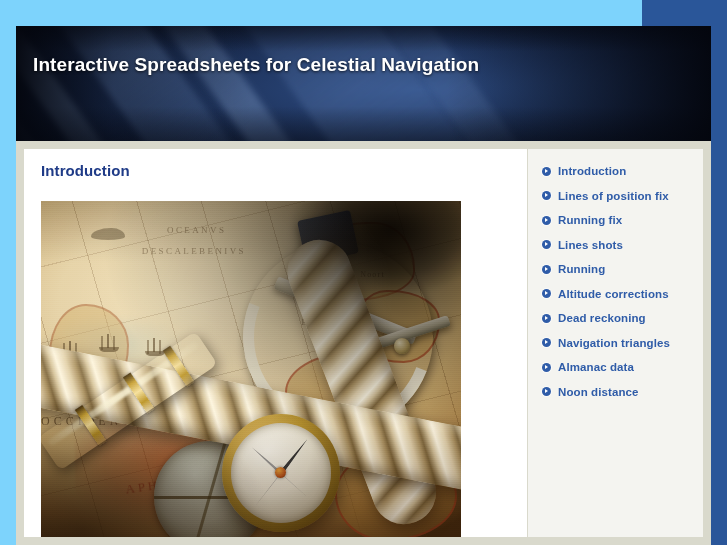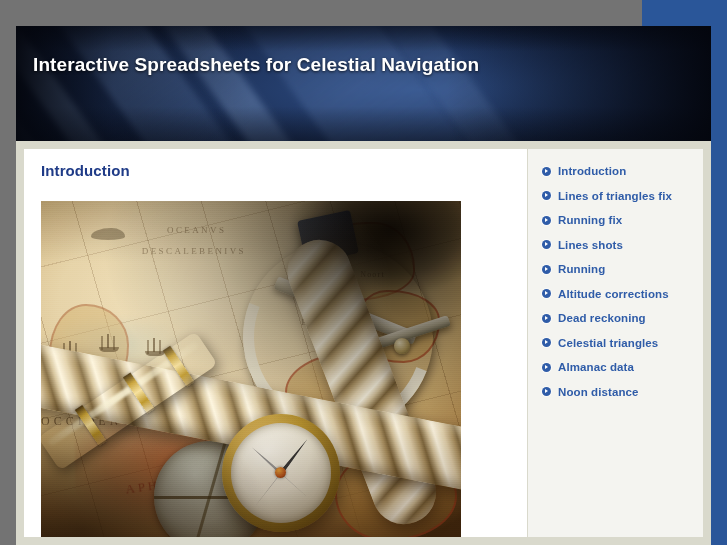--- a/index.html
+++ b/index.html
@@ -15,21 +15,21 @@
     font-family: "Liberation Sans", sans-serif;
     -webkit-font-smoothing: antialiased;
   }
 
   
   #page {
     position: absolute;
     left: 0; top: 0;
     width: 642px;
     height: 545px;
-    background: #737373;
+    background: #7dd3fc;
   }
 
   
   #banner {
     position: absolute;
     left: 16px;
     top: 26px;
     width: 695px;
     height: 115px;
     overflow: hidden;
@@ -567,21 +567,21 @@
     </div>
 
     <div id="sidebar">
       <ul id="nav-list">
           <li>
             <span class="bullet"></span>
             <span class="nav-label">Introduction</span>
           </li>
           <li>
             <span class="bullet"></span>
-            <span class="nav-label">Lines of triangles fix</span>
+            <span class="nav-label">Lines of position fix</span>
           </li>
           <li>
             <span class="bullet"></span>
             <span class="nav-label">Running fix</span>
           </li>
           <li>
             <span class="bullet"></span>
             <span class="nav-label">Lines shots</span>
           </li>
           <li>
@@ -591,21 +591,21 @@
           <li>
             <span class="bullet"></span>
             <span class="nav-label">Altitude corrections</span>
           </li>
           <li>
             <span class="bullet"></span>
             <span class="nav-label">Dead reckoning</span>
           </li>
           <li>
             <span class="bullet"></span>
-            <span class="nav-label">Celestial triangles</span>
+            <span class="nav-label">Navigation triangles</span>
           </li>
           <li>
             <span class="bullet"></span>
             <span class="nav-label">Almanac data</span>
           </li>
           <li>
             <span class="bullet"></span>
             <span class="nav-label">Noon distance</span>
           </li>
         </ul>

